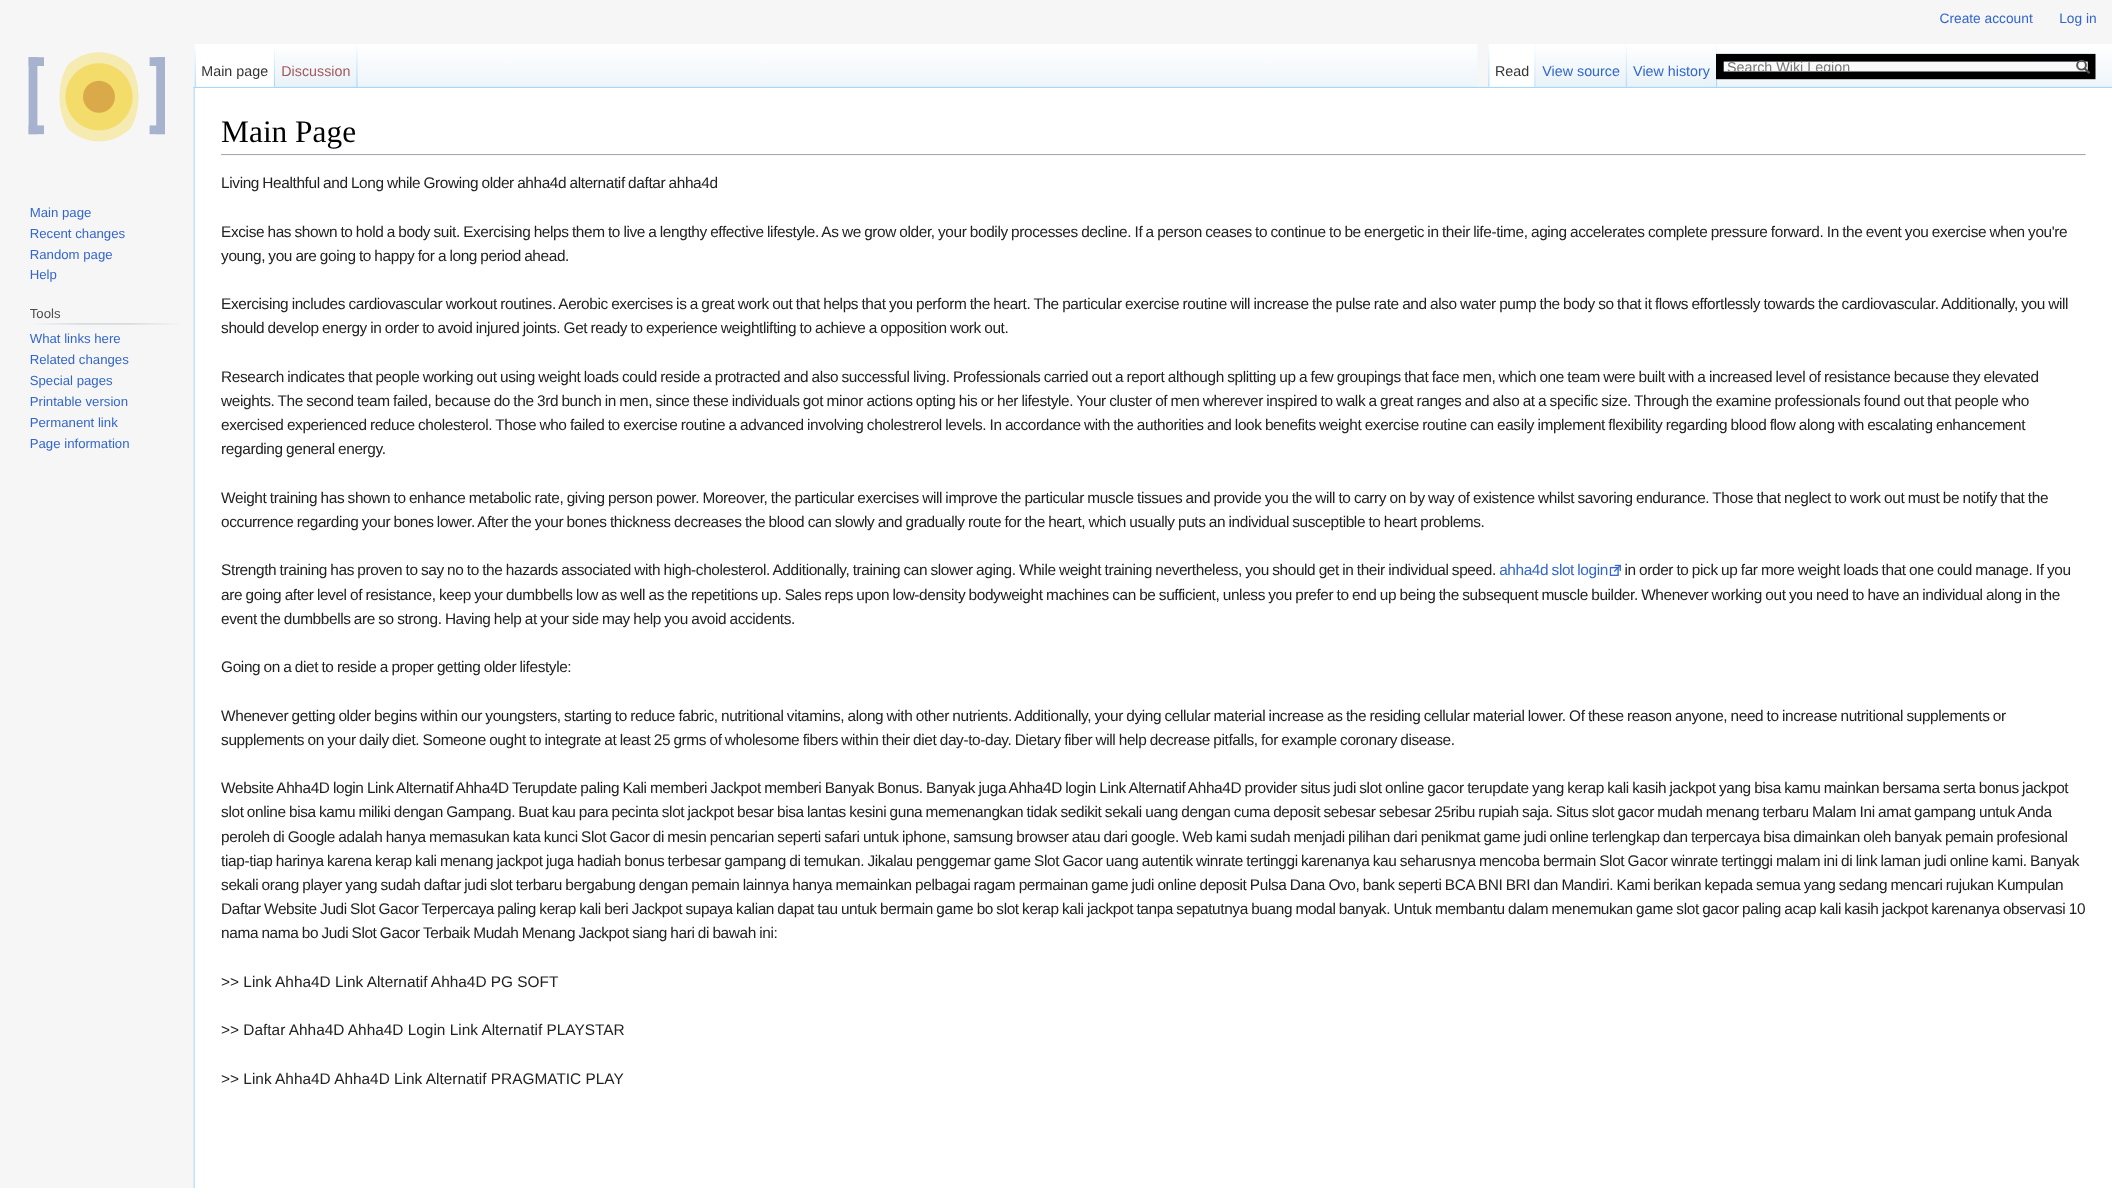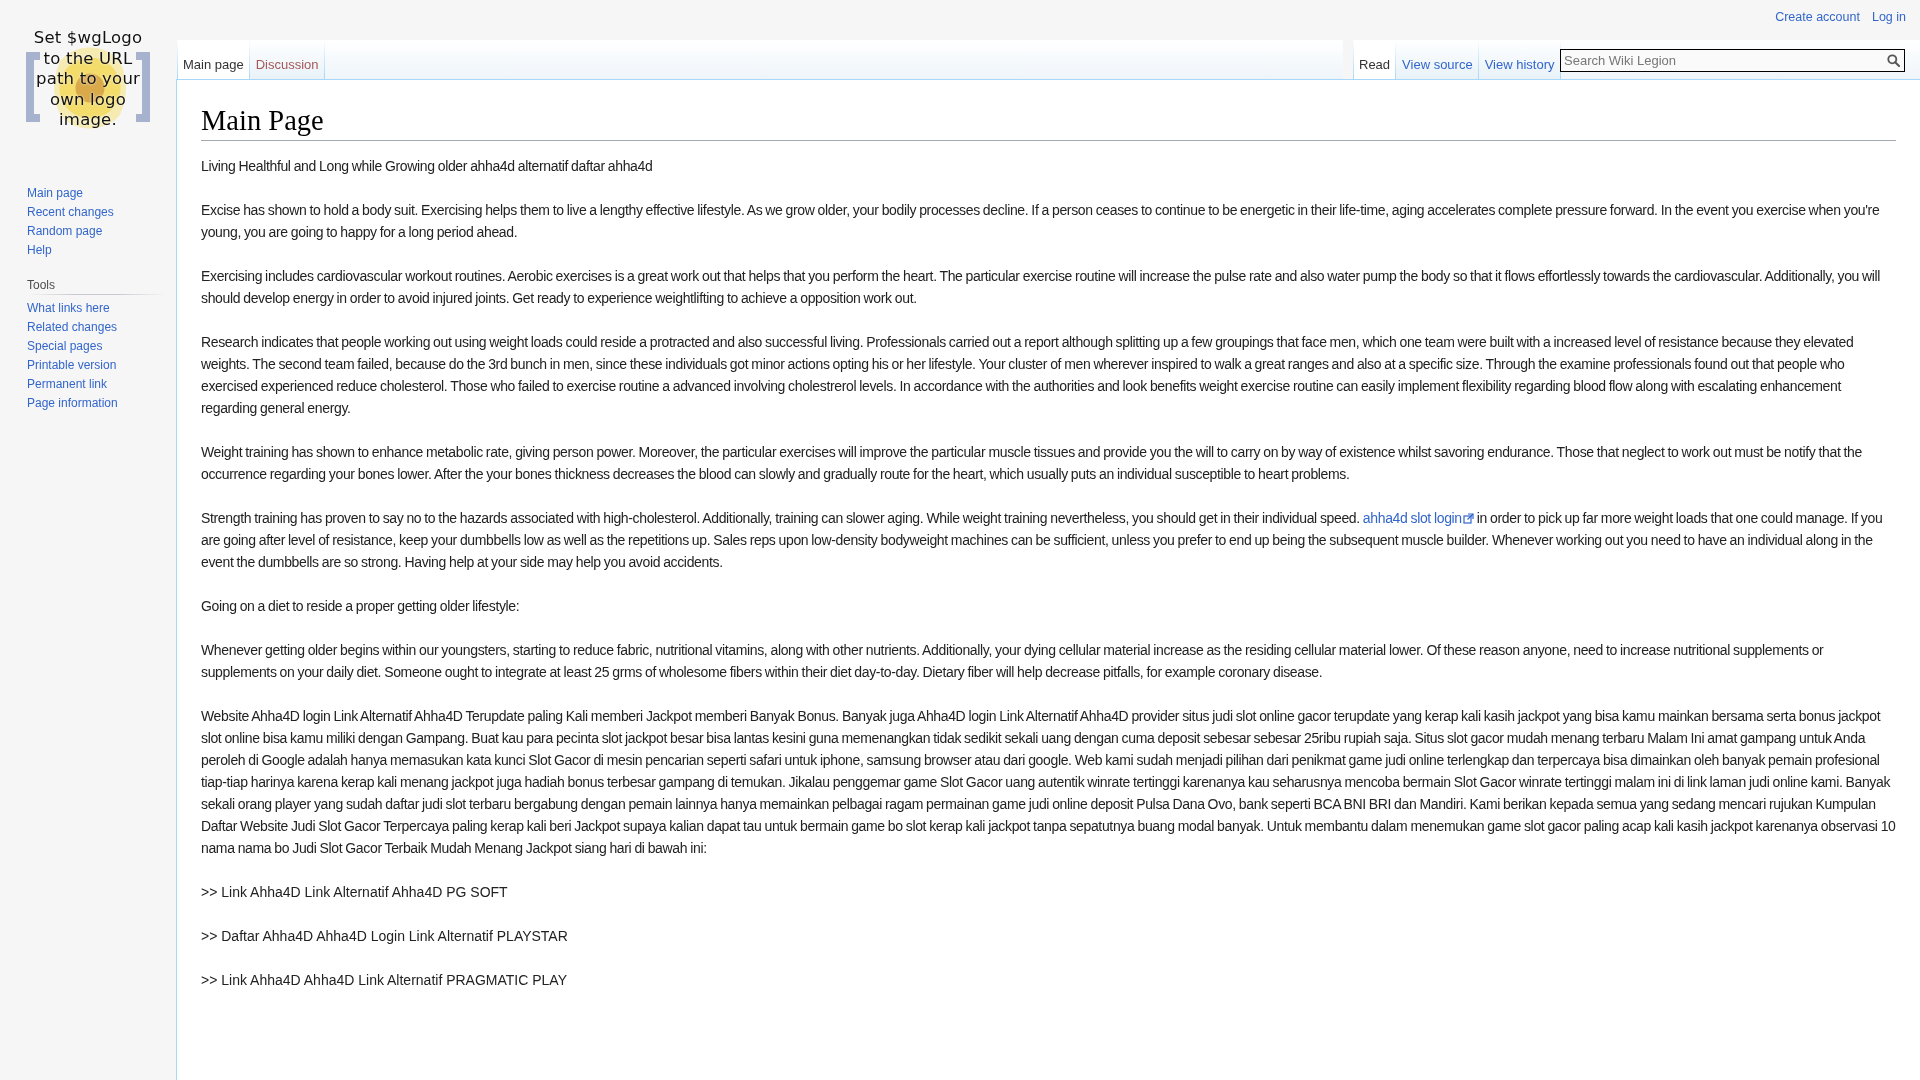--- a/index.html
+++ b/index.html
@@ -31,21 +31,21 @@
   #logo .logo-text {
     position: absolute; left: 0; top: 6px; width: 136px; text-align: center;
     font-family: "DejaVu Sans", sans-serif; font-size: 16.5px; line-height: 20.5px;
     color: #111; letter-spacing: 0.2px;
     text-shadow: 0 0 3px rgba(255,255,255,.9);
   }
 
   
   #p-personal {
     position: absolute; top: 10px; right: 14px;
-    font-size: 12.5px; display: flex; gap: 12px;
+    font-size: 12.5px; display: flex; gap: 24px;
   }
   #p-personal a { color: #0645ad; color: #36c; }
 
   
   #left-nav {
     position: absolute; left: 177px; top: 40px; height: 40px; display: flex;
   }
   #right-nav {
     position: absolute; left: 1353px; top: 40px; height: 40px; display: flex;
   }
@@ -78,21 +78,21 @@
     position: absolute; left: 323px; top: 40px; width: 1020px; height: 40px;
     background: linear-gradient(to top, #eef5fa 0%, #ffffff 100%);
     border-bottom: 1px solid #a7d7f9;
   }
   .tab-spacer.r2 { left: 1552px; width: 368px; }
 
   #p-search {
     position: absolute; left: 1560px; top: 49px; width: 345px; height: 23px;
   }
   #searchInput {
-    width: 100%; height: 23px; border: 1px solid #000000; background: #fafafa;
+    width: 100%; height: 23px; border: 7px solid #000000; background: #fafafa;
     font-family: "Liberation Sans", sans-serif; font-size: 13px;
     padding: 0 26px 0 3px; color: #222; outline: none;
   }
   #searchInput::placeholder { color: #777; }
   #searchButton {
     position: absolute; right: 1px; top: 1px; width: 22px; height: 21px;
     border: none; background: transparent; cursor: pointer;
     display: flex; align-items: center; justify-content: center;
   }
 
@@ -133,27 +133,20 @@
   a.external { color: #36c; }
   .ext-icon { display: inline-block; vertical-align: -1px; margin-left: 1px; }
 </style>
 </head>
 <body>
 
 <a id="logo">
   <span class="bracket l"></span>
   <span class="flower"></span>
   <span class="bracket r"></span>
-  <div class="logo-text">
-    <div>Set $wgLogo</div>
-    <div>to the URL</div>
-    <div>path to your</div>
-    <div>own logo</div>
-    <div>image.</div>
-  </div>
 </a>
 
 <div id="p-personal">
   <a>Create account</a>
   <a>Log in</a>
 </div>
 
 <div class="tab-spacer"></div>
 <div class="tab-spacer r2"></div>
 

